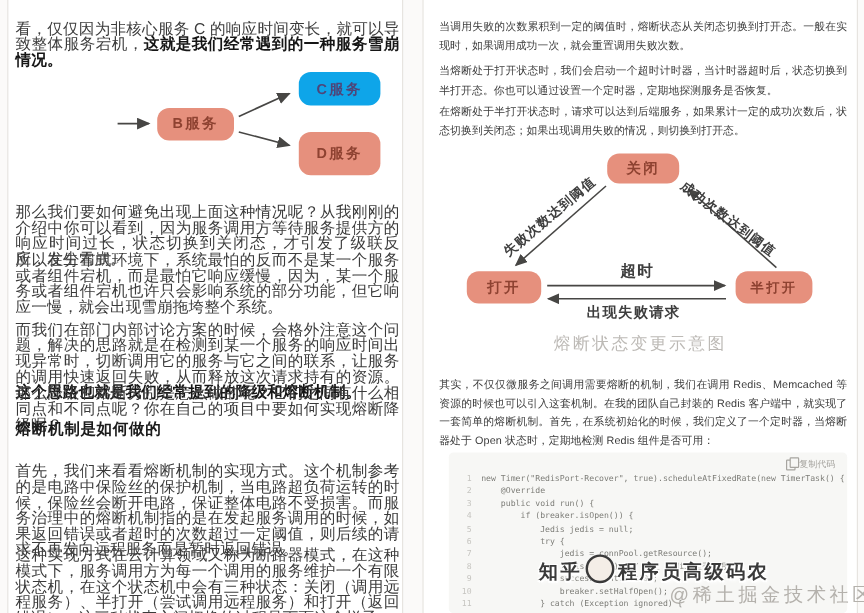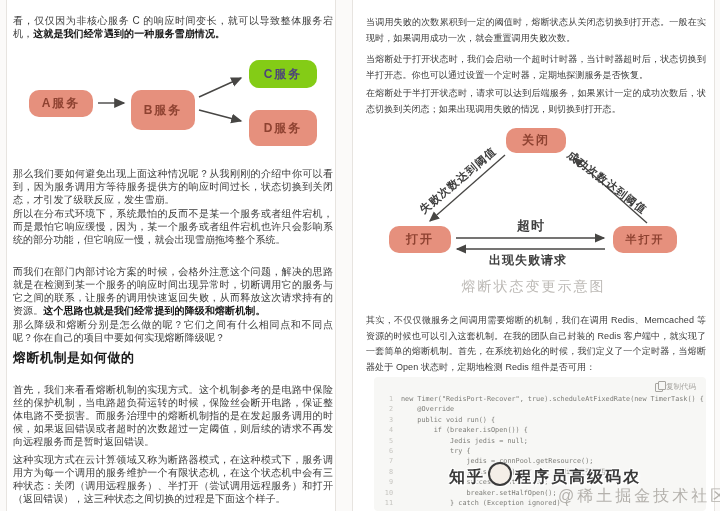--- a/index.html
+++ b/index.html
@@ -6,32 +6,32 @@
   body{
     width:720px;height:511px;position:relative;overflow:hidden;
     background:#fbfaf9;
     font-family:"Liberation Sans",sans-serif;
   }
   .page{position:absolute;top:0;bottom:0;background:#fff;}
   #pageL{left:6px;width:328px;border-left:1px solid #e7e4e0;border-right:1px solid #e7e4e0;}
   #pageR{left:352px;width:361px;border-left:1px solid #e7e4e0;border-right:1px solid #e7e4e0;}
 
   .t{position:absolute;color:#3b3b3b;text-align:justify;}
-  #pageL .t{left:6px;width:320px;font-size:10px;line-height:13px;letter-spacing:0.1px;}
+  #pageL .t{left:6px;width:320px;font-size:13px;line-height:13px;letter-spacing:0.1px;}
   #pageR .t{left:13px;width:340px;font-size:9px;line-height:15.5px;letter-spacing:0.1px;}
   .t b{color:#161616;}
   h2.hd{position:absolute;left:6px;margin:0;font-size:13px;color:#1b1b1b;letter-spacing:0.5px;}
 
   .node{
     position:absolute;border-radius:10px;
     display:flex;align-items:center;justify-content:center;
     font-weight:bold;font-size:12px;letter-spacing:2px;
   }
   .salmon{background:#e6907d;color:#8e4231;}
-  .purple{background:#84cc16;color:#4e4579;align-items:center;}
+  .purple{background:#0ea5e9;color:#4e4579;align-items:center;}
 
   .dg{position:absolute;}
   .dg svg{position:absolute;left:0;top:0;}
 
   .edge-label{
     position:absolute;font-weight:bold;color:#3e3e3e;
     font-size:11px;letter-spacing:1px;text-align:center;
   }
   .caption{
     position:absolute;left:0;width:100%;text-align:center;
@@ -80,24 +80,21 @@
     <svg width="320" height="100" viewBox="0 0 320 100">
       <defs>
         <marker id="ah1" markerWidth="9" markerHeight="8" refX="7" refY="3.5" orient="auto">
           <path d="M0,0 L8,3.5 L0,7 z" fill="#474644"></path>
         </marker>
       </defs>
       <line x1="85" y1="51" x2="111" y2="51" stroke="#474644" stroke-width="1.4" marker-end="url(#ah1)"></line>
       <line x1="186" y1="45" x2="228" y2="26" stroke="#474644" stroke-width="1.4" marker-end="url(#ah1)"></line>
       <line x1="186" y1="58" x2="228" y2="69" stroke="#474644" stroke-width="1.4" marker-end="url(#ah1)"></line>
     </svg>
-    <div class="node salmon" style="left:16px;top:38px;width:64px;height:27px;">
-        <span>A服务</span>
-      </div>
-    <div class="node salmon" style="left:118px;top:38px;width:64px;height:40px;">
+    <div class="node salmon" style="left:118px;top:38px;width:64px;height:27px;">
         <span>B服务</span>
       </div>
     <div class="node purple" style="left:236px;top:8px;width:68px;height:28px;">
         <span>C服务</span>
       </div>
     <div class="node salmon" style="left:236px;top:58px;width:68px;height:36px;">
         <span>D服务</span>
       </div>
   </div>
 

